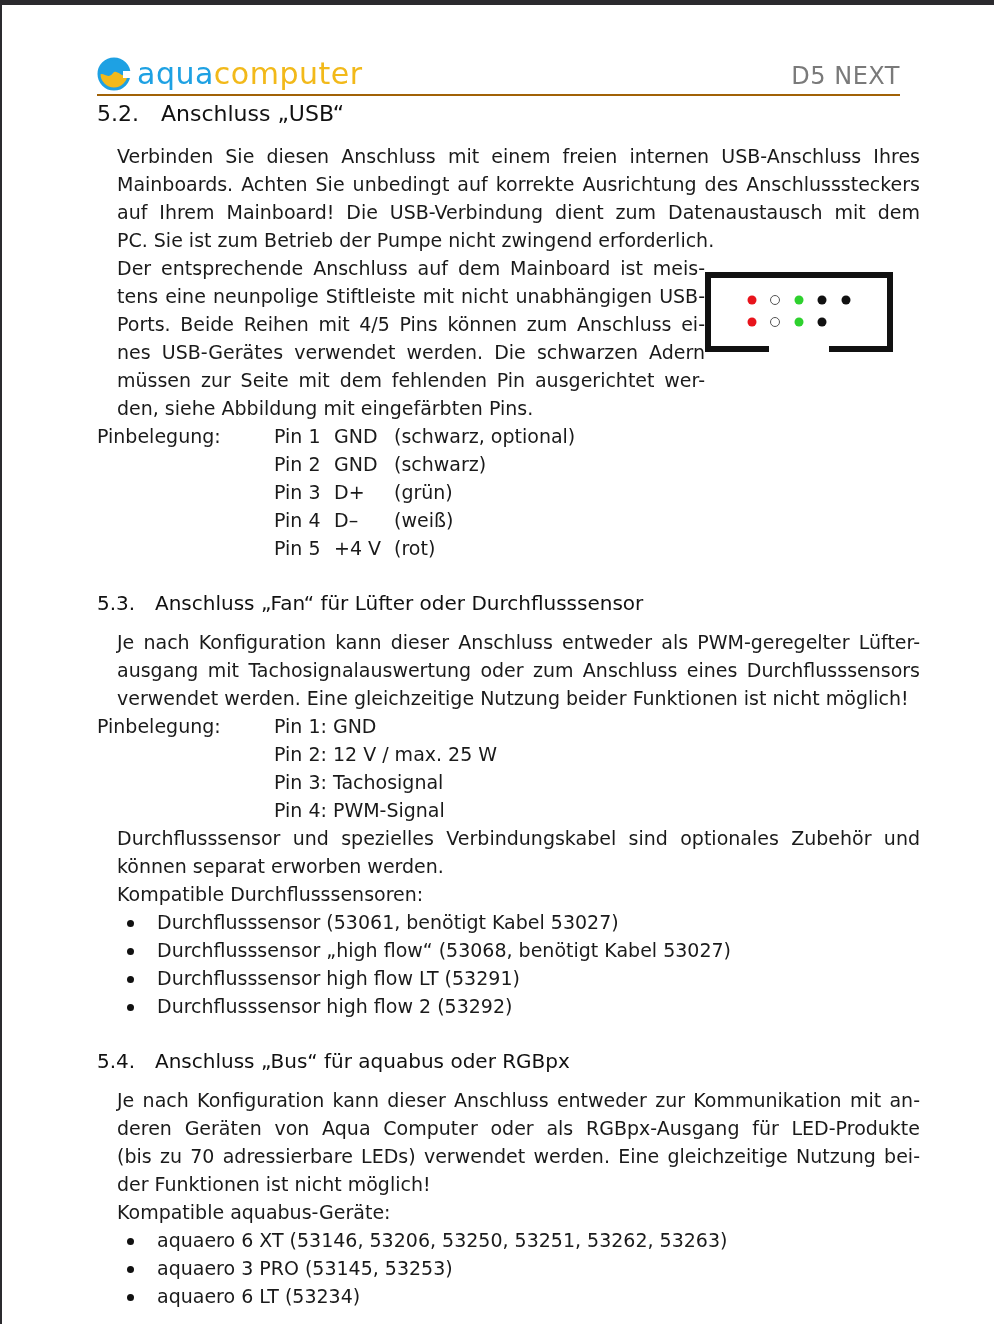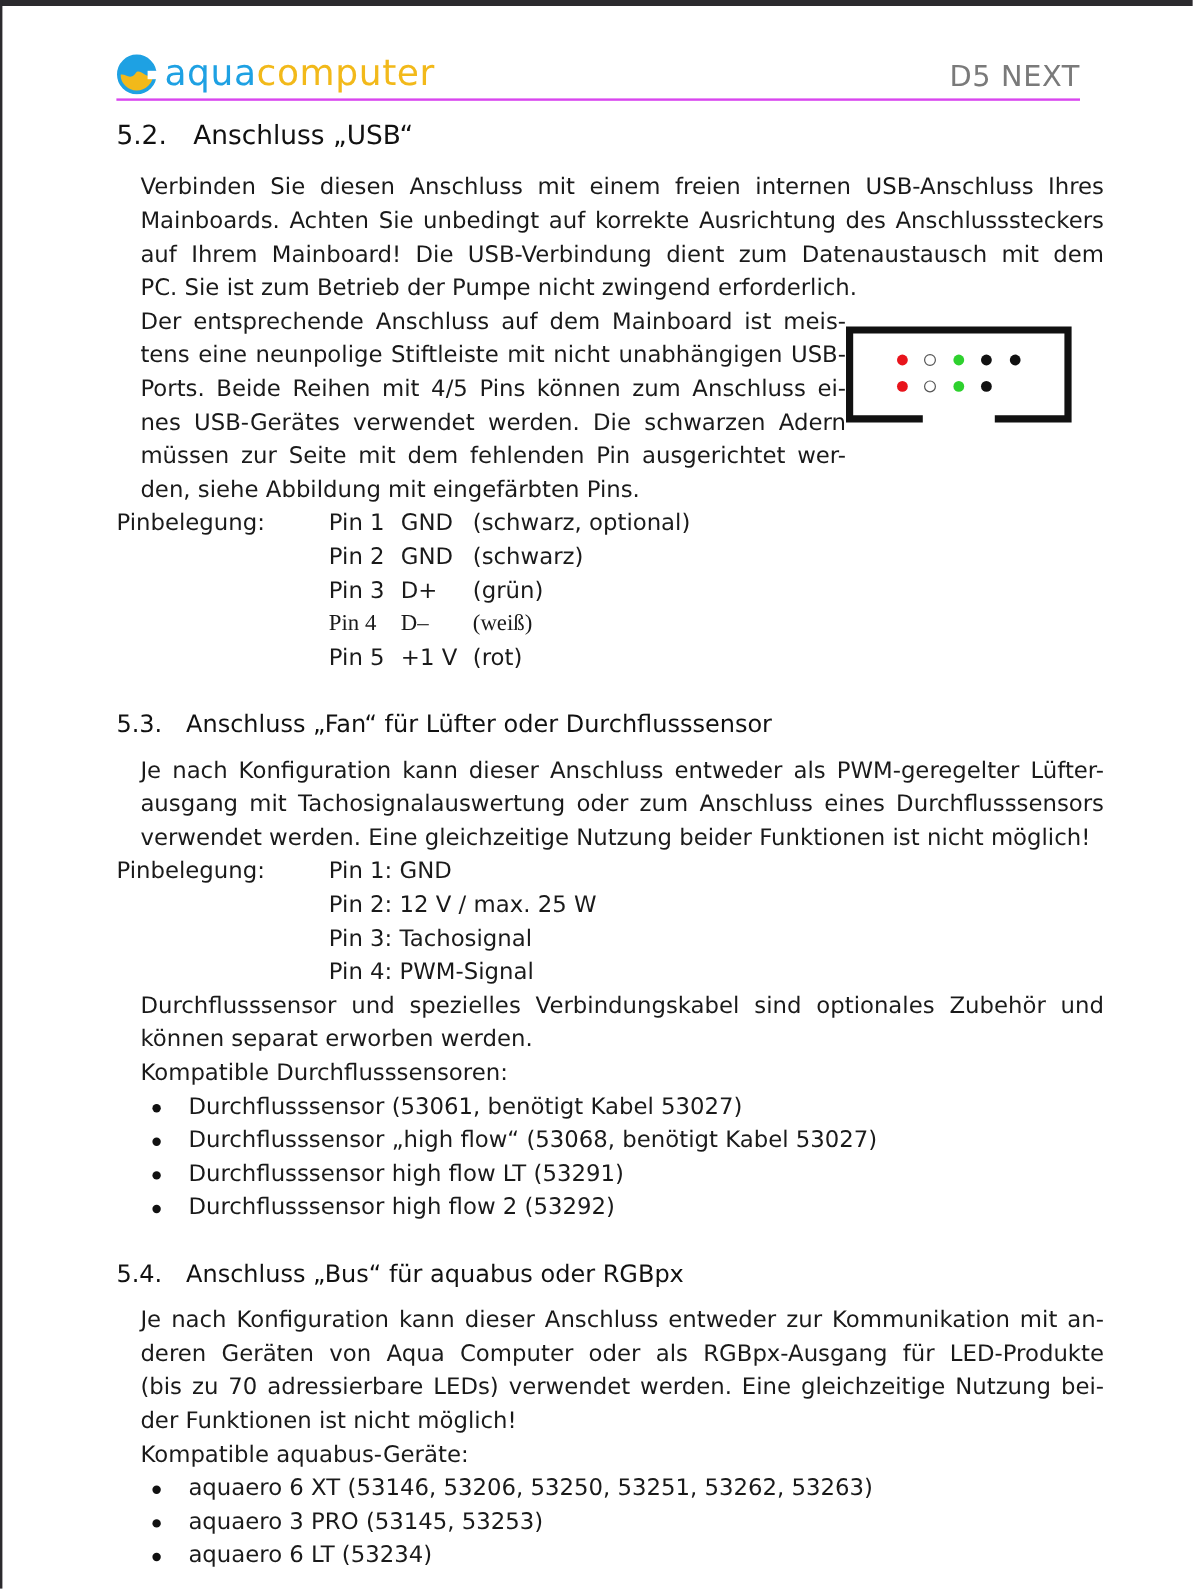--- a/index.html
+++ b/index.html
@@ -5,21 +5,21 @@
   html, body { margin:0; padding:0; }
   body {
     width:994px; height:1324px; overflow:hidden; position:relative;
     background:#ffffff;
     font-family:"DejaVu Sans", sans-serif;
     color:#1a1a1a;
   }
   .topbar { position:absolute; left:0; top:0; width:994px; height:5px; background:#2b2a2e; }
   .leftbar { position:absolute; left:0; top:0; width:2px; height:1324px; background:#2b2a2e; }
   .page { position:absolute; left:97px; top:0; width:803px; }
-  .header { position:absolute; left:0; top:40px; width:803px; height:42px; border-bottom:2px solid #d946ef; }
+  .header { position:absolute; left:0; top:52px; width:803px; height:42px; border-bottom:2px solid #a16207; }
   .logo { position:absolute; left:0; top:4px; height:36px; display:flex; align-items:center; }
   .logo svg { display:block; }
   .logo-aqua { font-size:30px; color:#1ea1e3; letter-spacing:0.5px; margin-left:6px; font-family:"DejaVu Sans", sans-serif; font-weight:normal; line-height:30px; }
   .logo-computer { font-size:30px; color:#f2b91a; letter-spacing:0.5px; font-family:"DejaVu Sans", sans-serif; line-height:30px; }
   .product { position:absolute; right:0; top:10px; font-size:24px; color:#7a7a7a; letter-spacing:0.5px; }
 
   .h2 { position:absolute; left:0; font-size:22px; color:#111; white-space:nowrap; }
   .h3 { position:absolute; left:0; font-size:20px; color:#111; white-space:nowrap; }
   .num { display:inline-block; width:64px; }
   .num3 { display:inline-block; width:58px; }
@@ -100,22 +100,22 @@
     <circle cx="72" cy="52" r="4.5" fill="#fff" stroke="#555" stroke-width="1"></circle>
     <circle cx="96" cy="52" r="4.5" fill="#2ed12e"></circle>
     <circle cx="119" cy="52" r="4.5" fill="#111"></circle>
   </svg>
 
   <div class="pinrow" style="top:422px; width:700px; height:140px;">
     <span class="pinlabel">Pinbelegung:</span>
     <div class="pinval" style="top:0;"><span class="pin-a">Pin 1</span><span class="pin-b">GND</span><span>(schwarz, optional)</span></div>
     <div class="pinval" style="top:28px;"><span class="pin-a">Pin 2</span><span class="pin-b">GND</span><span>(schwarz)</span></div>
     <div class="pinval" style="top:56px;"><span class="pin-a">Pin 3</span><span class="pin-b">D+</span><span>(grün)</span></div>
-    <div class="pinval" style="top:84px;font-family:Liberation Serif, serif;"><span class="pin-a">Pin 4</span><span class="pin-b">D–</span><span>(weiß)</span></div>
-    <div class="pinval" style="top:112px;"><span class="pin-a">Pin 5</span><span class="pin-b">+1 V</span><span>(rot)</span></div>
+    <div class="pinval" style="top:84px;"><span class="pin-a">Pin 4</span><span class="pin-b">D–</span><span>(weiß)</span></div>
+    <div class="pinval" style="top:112px;"><span class="pin-a">Pin 5</span><span class="pin-b">+4 V</span><span>(rot)</span></div>
   </div>
 
   <div class="h3" style="top:591px;">
     <span class="num3">5.3.</span><span>Anschluss „Fan“ für Lüfter oder Durchflusssensor</span>
   </div>
 
   <div class="para" style="top:628px; width:803px;">
     <span class="just">Je nach Konfiguration kann dieser Anschluss entweder als PWM-geregelter Lüfter-</span>
     <span class="just">ausgang mit Tachosignalauswertung oder zum Anschluss eines Durchflusssensors</span>
     <span class="line">verwendet werden. Eine gleichzeitige Nutzung beider Funktionen ist nicht möglich!</span>

